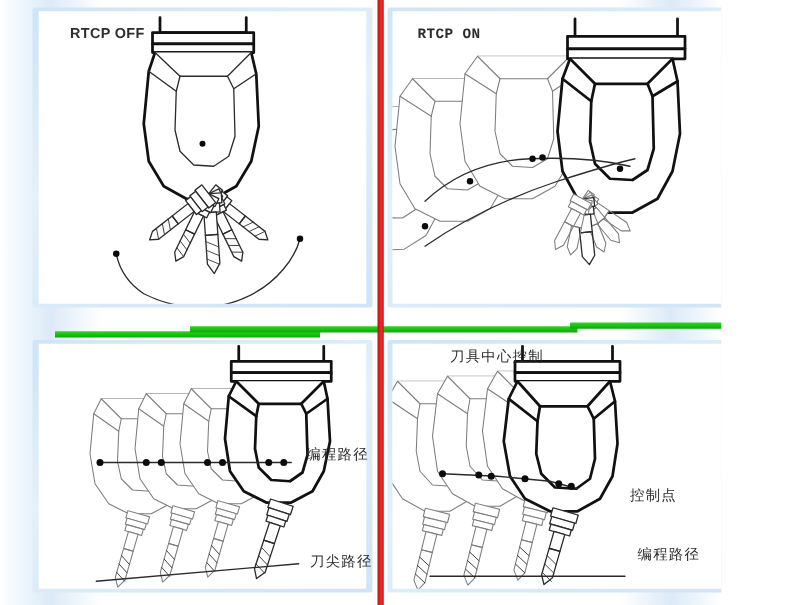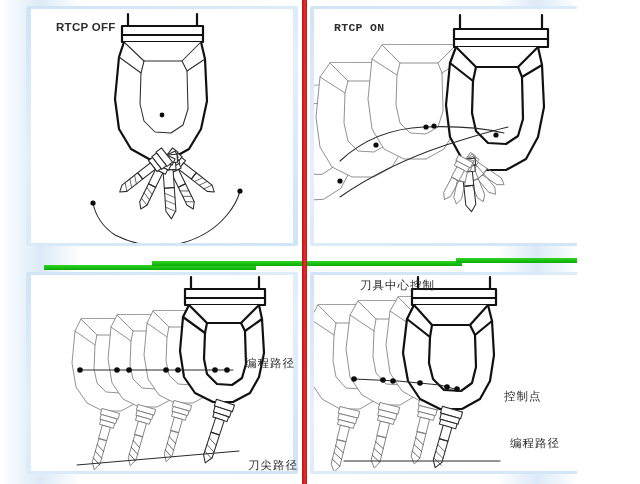--- a/index.html
+++ b/index.html
@@ -315,21 +315,21 @@
       <circle class="dot" cx="98" cy="95" r="2.8"></circle>
       <circle class="dot" cx="135" cy="95" r="2.8"></circle>
       <circle class="dot" cx="147" cy="95" r="2.8"></circle>
       <circle class="dot" cx="184" cy="95" r="2.8"></circle>
       <circle class="dot" cx="196" cy="95" r="2.8"></circle>
 
       <line class="ln" x1="46" y1="190" x2="208" y2="176"></line>
     </svg>
   </div>
   <div class="label-cn" style="left:245px;top:356px;">编程路径</div>
-  <div class="label-cn" style="left:248px;top:458px;font-family:Liberation Serif, serif;">刀尖路径</div>
+  <div class="label-cn" style="left:248px;top:442px;font-family:Liberation Serif, serif;">刀尖路径</div>
 
   <div class="panel" style="left:314px;top:275px;width:312px;height:196px;">
     <svg width="312" height="196" viewBox="0 0 312 196">
 
       <g transform="translate(-108,16)">
         <path class="fillw ln-g" d="M112 14 L104 28 L100 62 L104 90 L116 108 L134 118 L154 118
                                     L171 108 L181 90 L186 64 L184 30 L180 14 Z"></path>
         <path class="fillw ln-g" d="M112 14 L130 32 L164 32 L180 14"></path>
         <path class="ln-g" d="M130 32 L128 44 L127 70 L130 86 L140 97 L155 98 L165 91 L169 76 L168 42 L164 32"></path>
         <path class="ln-g" d="M104 28 L128 44"></path>

